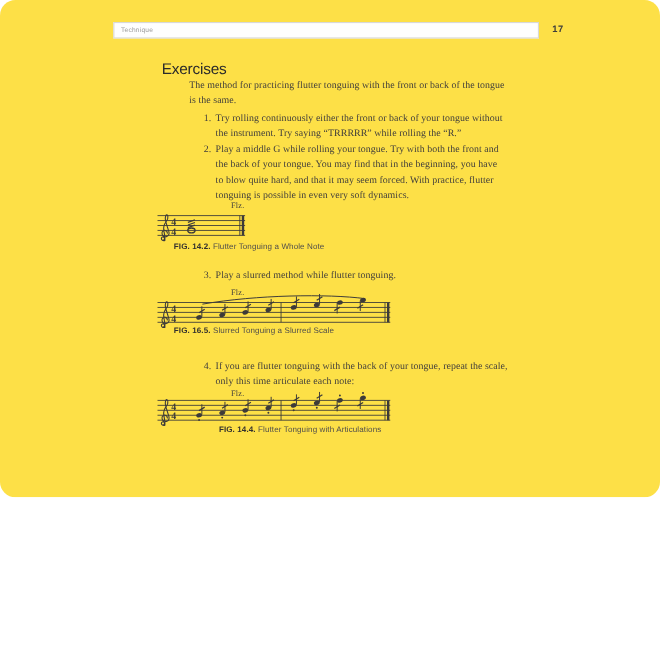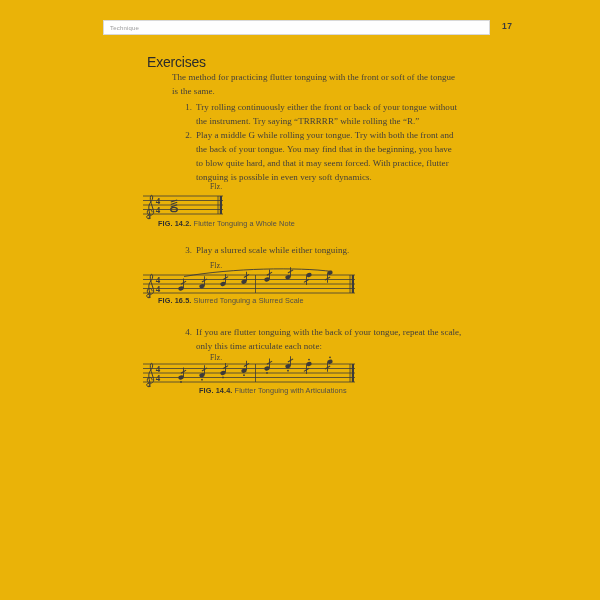--- a/index.html
+++ b/index.html
@@ -1,19 +1,20 @@
 <!DOCTYPE html>
 <html><head>
 <meta charset="utf-8">
 <style>
   html,body{margin:0;padding:0;}
   #page{
-    position:relative;width:600px;height:600px;overflow:hidden;
-    background:#eab308;color:#403d3a;
+    position:relative;width:600px;height:452px;overflow:hidden;
+    background:#fde047;color:#403d3a;
     font-family:"Liberation Serif",serif;
+    border-radius:14px;
   }
   .abs{position:absolute;}
   
   #running-head-box{
     left:103px;top:20px;width:385px;height:13px;
     border:1px solid #d8d8d8;background:#fefefe;
     display:flex;align-items:center;
   }
   #running-head-label{
     font-family:"Liberation Sans",sans-serif;font-size:6px;color:#9b9b9b;
@@ -72,21 +73,21 @@
 
 <div id="page">
 
   <div class="abs" id="running-head-box">
     <span id="running-head-label">Technique</span>
   </div>
   <div class="abs" id="page-number">17</div>
 
   <h1 class="abs" id="heading" style="margin:0">Exercises</h1>
 
-  <p class="abs bodytext" id="intro" style="margin:0">The method for practicing flutter tonguing with the front or soft of the tongue
+  <p class="abs bodytext" id="intro" style="margin:0">The method for practicing flutter tonguing with the front or back of the tongue
 is the same.</p>
 
   <div class="abs bodytext list-item" id="item-1">
     <span class="item-num">1.</span>
     <span class="item-text">Try rolling continuously either the front or back of your tongue without
 the instrument. Try saying “TRRRRR” while rolling the “R.”</span>
   </div>
 
   <div class="abs bodytext list-item" id="item-2">
     <span class="item-num">2.</span>
@@ -115,21 +116,21 @@
         <line x1="27.8" y1="16.900000000000002" x2="34.2" y2="14.700000000000001" stroke="#3d3b39" stroke-width="1.1"></line>
       </svg>
     <div class="caption">
       <b>FIG. 14.2.</b>
       <span>Flutter Tonguing a Whole Note</span>
     </div>
   </div>
 
   <div class="abs bodytext list-item" id="item-3">
     <span class="item-num">3.</span>
-    <span class="item-text">Play a slurred scale while either tonguing.</span>
+    <span class="item-text">Play a slurred method while flutter tonguing.</span>
   </div>
 
   <div class="abs figure" id="figure-1">
     <span class="flz-label">Flz.</span>
     <svg class="staff-svg" width="212" height="33" viewBox="0 0 212 33">
         <line x1="0" y1="8" x2="212" y2="8" stroke="#3d3b39" stroke-width="0.8"></line>
         <line x1="0" y1="12.5" x2="212" y2="12.5" stroke="#3d3b39" stroke-width="0.8"></line>
         <line x1="0" y1="17" x2="212" y2="17" stroke="#3d3b39" stroke-width="0.8"></line>
         <line x1="0" y1="21.5" x2="212" y2="21.5" stroke="#3d3b39" stroke-width="0.8"></line>
         <line x1="0" y1="26" x2="212" y2="26" stroke="#3d3b39" stroke-width="0.8"></line>

